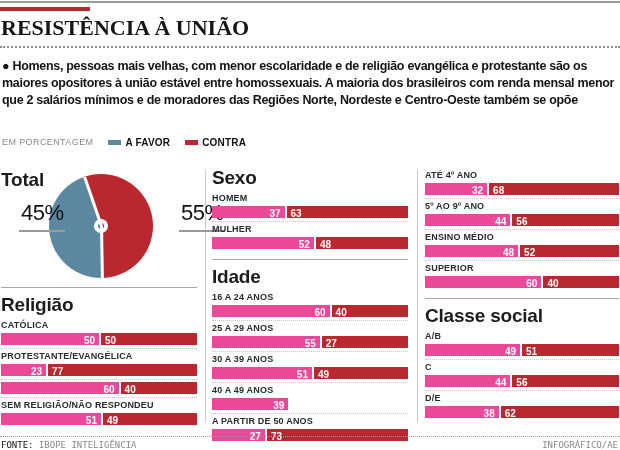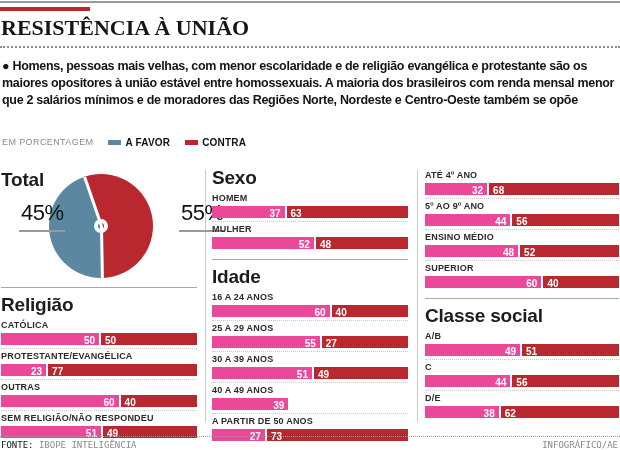--- a/index.html
+++ b/index.html
@@ -105,21 +105,20 @@
         </div>
       </div>
       <div class="row">
         <div class="rlabel">PROTESTANTE/EVANGÉLICA</div>
         <div class="bar">
           <div class="seg favor" style="width: 23%;"><span class="num">23</span></div>
           <div class="seg contra"><span class="num">77</span></div>
         </div>
       </div>
       <div class="row">
-        <div class="rlabel">OUTRAS</div>
         <div class="bar">
           <div class="seg favor" style="width: 60%;"><span class="num">60</span></div>
           <div class="seg contra"><span class="num">40</span></div>
         </div>
       </div>
       <div class="row">
         <div class="rlabel">SEM RELIGIÃO/NÃO RESPONDEU</div>
         <div class="bar">
           <div class="seg favor" style="width: 51%;"><span class="num">51</span></div>
           <div class="seg contra"><span class="num">49</span></div>

